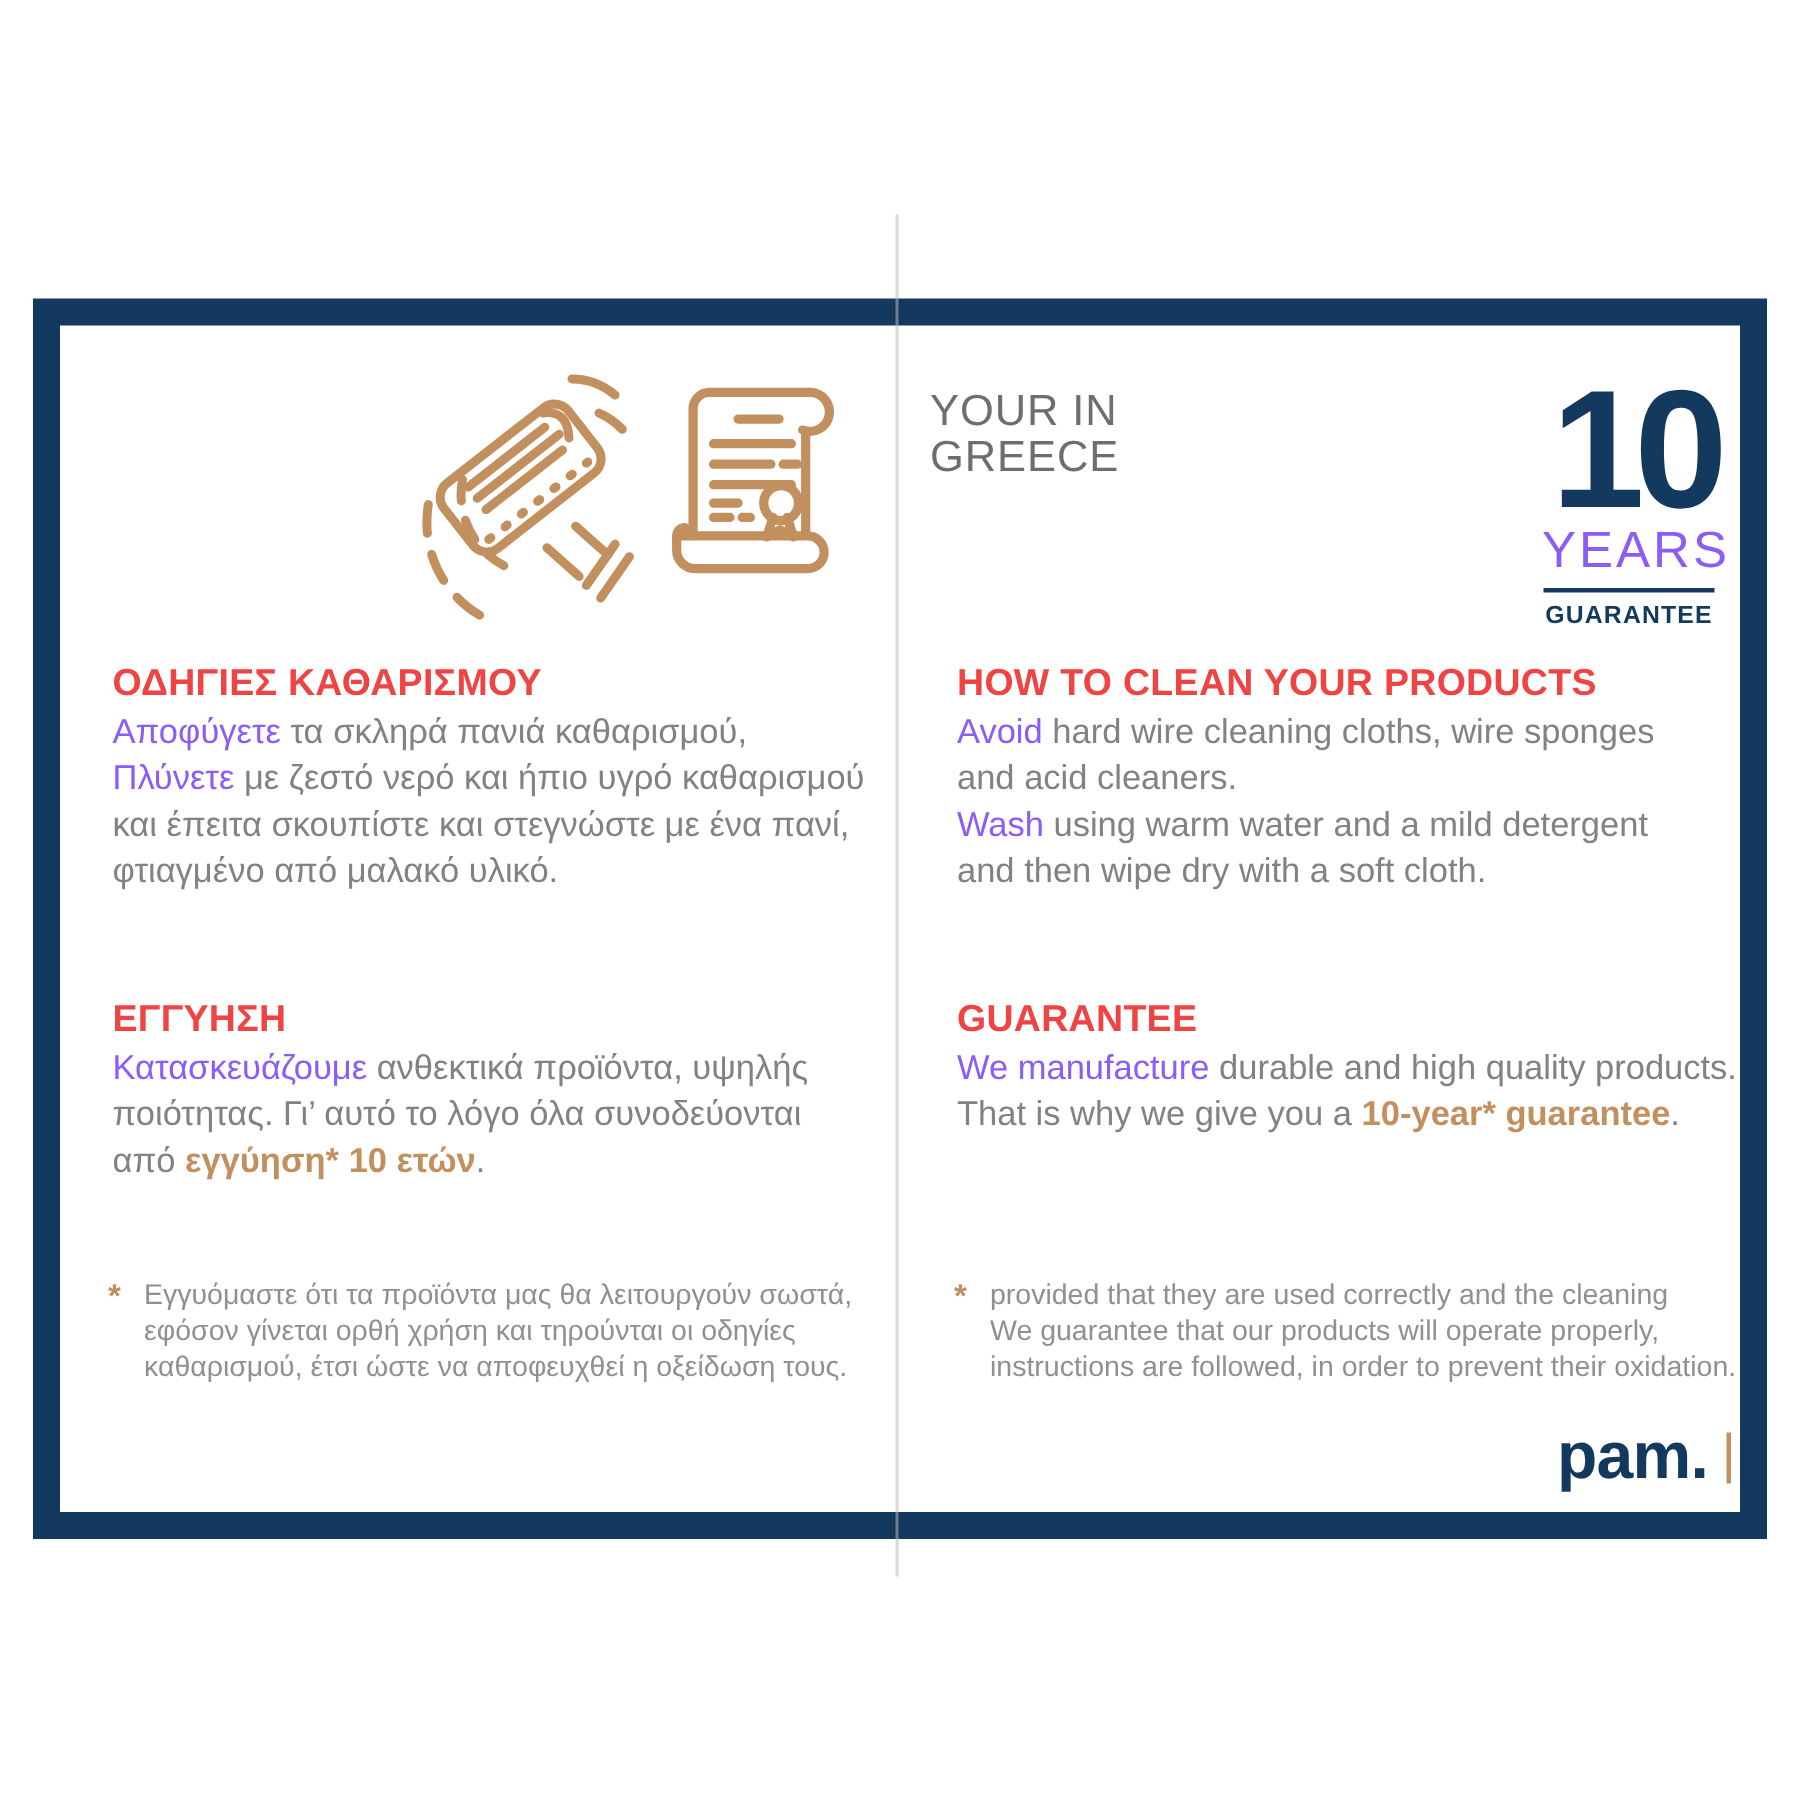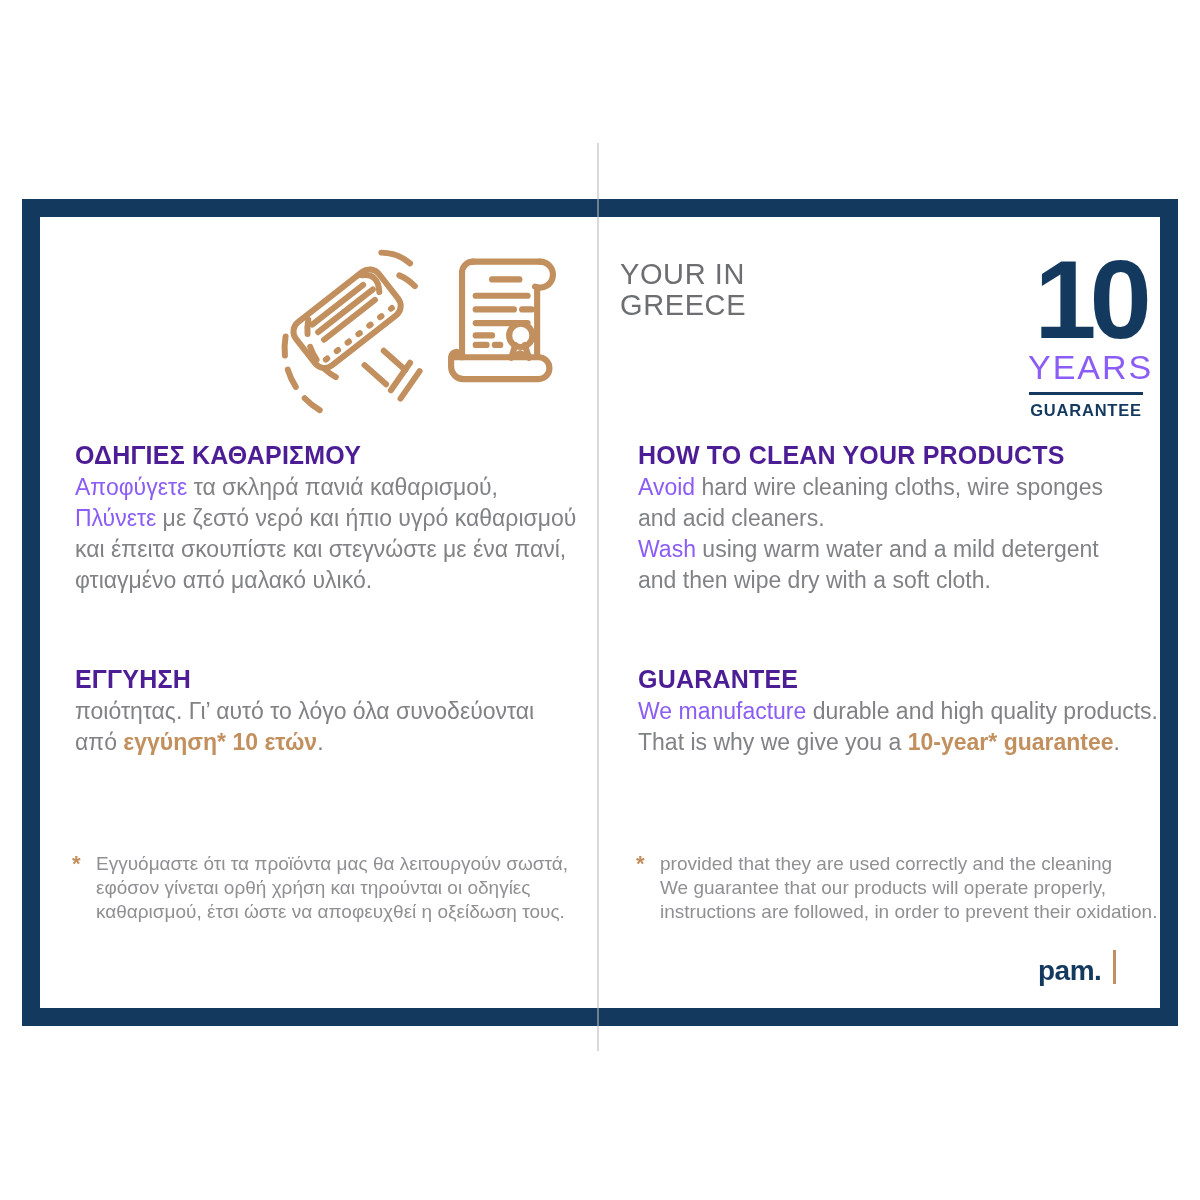--- a/index.html
+++ b/index.html
@@ -31,21 +31,21 @@
   .badge-number {
     font-size:112px; line-height:96px; font-weight:bold; color:#14395E;
     letter-spacing:-7px; margin-right:-7px;
   }
   .badge-years { font-size:34px; line-height:34px; color:#8b5cf6; letter-spacing:2px; margin-top:2px; }
   .badge-rule { width:114px; height:3px; background:#14395E; margin:8px auto 0; }
   .badge-guarantee { font-size:16.5px; font-weight:bold; color:#14395E; letter-spacing:0.8px; margin-top:6px; }
 
   .heading {
     position:absolute; z-index:2; font-size:25px; font-weight:bold;
-    color:#4c1d95; letter-spacing:0.2px; line-height:30px; white-space:nowrap;
+    color:#ef4444; letter-spacing:0.2px; line-height:30px; white-space:nowrap;
   }
   .para { position:absolute; z-index:2; font-size:23px; color:#808285; }
   .para .line { height:31px; line-height:31px; white-space:nowrap; }
   .seg-b { color:#8b5cf6; font-weight:normal; }
   .seg-a { color:#C28F5E; font-weight:bold; }
 
   .footnote { position:absolute; z-index:2; display:flex; }
   .fn-marker { width:24px; color:#C28F5E; font-weight:bold; font-size:22px; line-height:24px; }
   .fn-lines { font-size:19px; color:#8F9093; }
   .fn-lines .line { height:24px; line-height:24px; white-space:nowrap; }
@@ -54,21 +54,21 @@
   #h-clean-en, #p-clean-en, #h-warr-en, #p-warr-en { left:638px; }
   #h-clean-gr, #h-clean-en { top:440px; }
   #p-clean-gr, #p-clean-en { top:472px; }
   #h-warr-gr, #h-warr-en { top:664px; }
   #p-warr-gr, #p-warr-en { top:696px; }
   #fn-gr { left:72px; top:852px; }
   #fn-en { left:636px; top:852px; }
 
   .pam {
     position:absolute; left:1038px; top:950px; z-index:2;
-    font-size:28px; line-height:42px; font-weight:bold; color:#14395E; letter-spacing:-0.5px;
+    font-size:44px; line-height:42px; font-weight:bold; color:#14395E; letter-spacing:-0.5px;
   }
   .pam-cursor {
     display:inline-block; width:3px; height:34px; background:#C28F5E;
     margin-left:12px; vertical-align:-4px;
   }
 </style>
 </head>
 <body>
 
 <div class="canvas">
@@ -140,20 +140,21 @@
   <div class="heading" id="h-clean-gr">ΟΔΗΓΙΕΣ ΚΑΘΑΡΙΣΜΟΥ</div>
   <div class="para" id="p-clean-gr">
     <div class="line"><span class="seg-b">Αποφύγετε</span><span> τα σκληρά πανιά καθαρισμού,</span></div>
     <div class="line"><span class="seg-b">Πλύνετε</span><span> με ζεστό νερό και ήπιο υγρό καθαρισμού</span></div>
     <div class="line"><span>και έπειτα σκουπίστε και στεγνώστε με ένα πανί,</span></div>
     <div class="line"><span>φτιαγμένο από μαλακό υλικό.</span></div>
   </div>
 
   <div class="heading" id="h-warr-gr">ΕΓΓΥΗΣΗ</div>
   <div class="para" id="p-warr-gr">
+    <div class="line"><span class="seg-b">Κατασκευάζουμε</span><span> ανθεκτικά προϊόντα, υψηλής</span></div>
     <div class="line"><span>ποιότητας. Γι’ αυτό το λόγο όλα συνοδεύονται</span></div>
     <div class="line"><span>από </span><span class="seg-a">εγγύηση* 10 ετών</span><span>.</span></div>
   </div>
 
   <div class="footnote" id="fn-gr">
     <div class="fn-marker">*</div>
     <div class="fn-lines">
       <div class="line">Εγγυόμαστε ότι τα προϊόντα μας θα λειτουργούν σωστά,</div>
       <div class="line">εφόσον γίνεται ορθή χρήση και τηρούνται οι οδηγίες</div>
       <div class="line">καθαρισμού, έτσι ώστε να αποφευχθεί η οξείδωση τους.</div>

